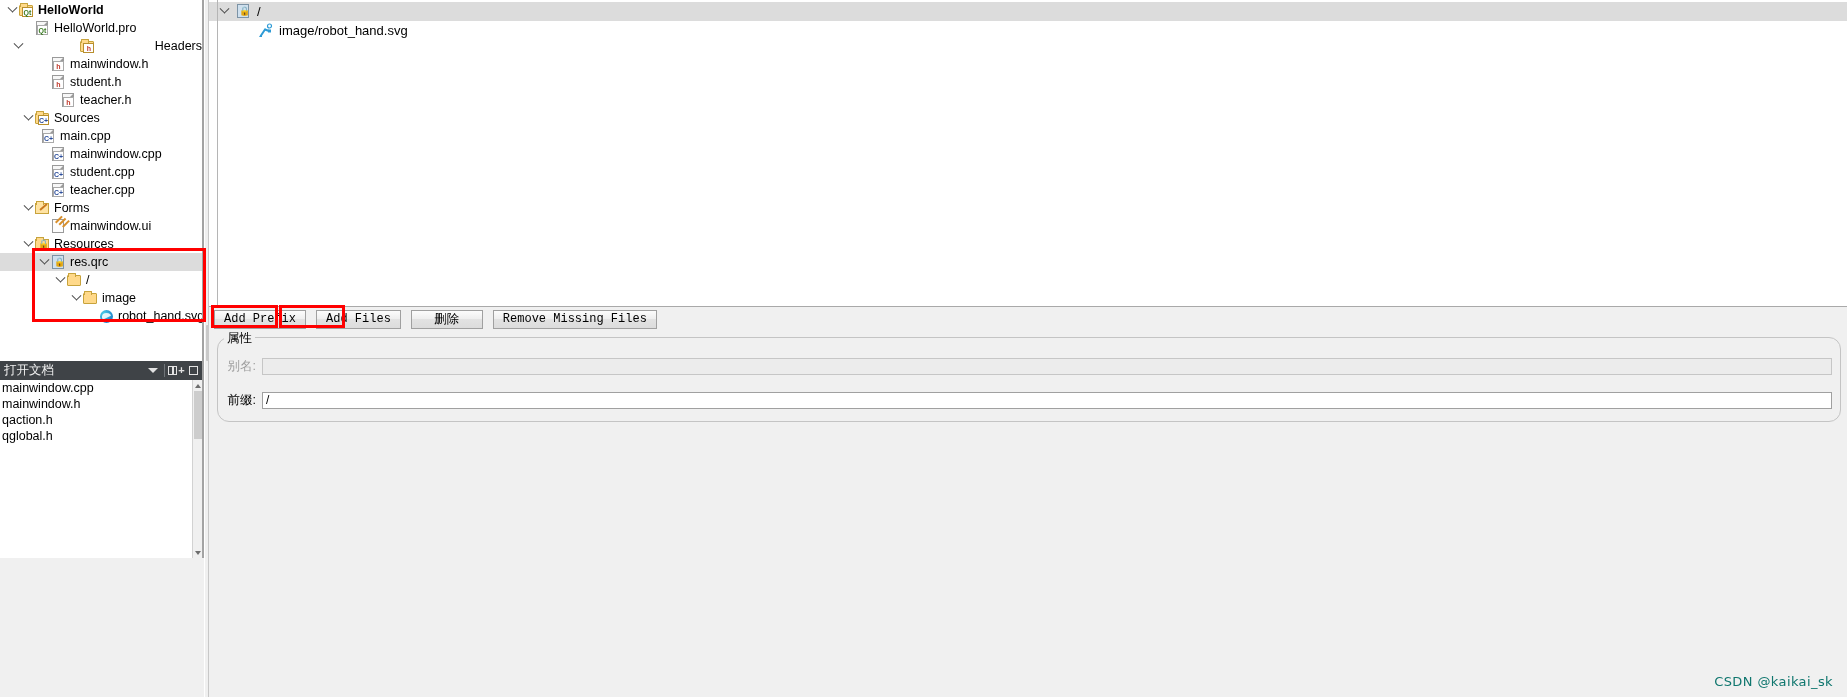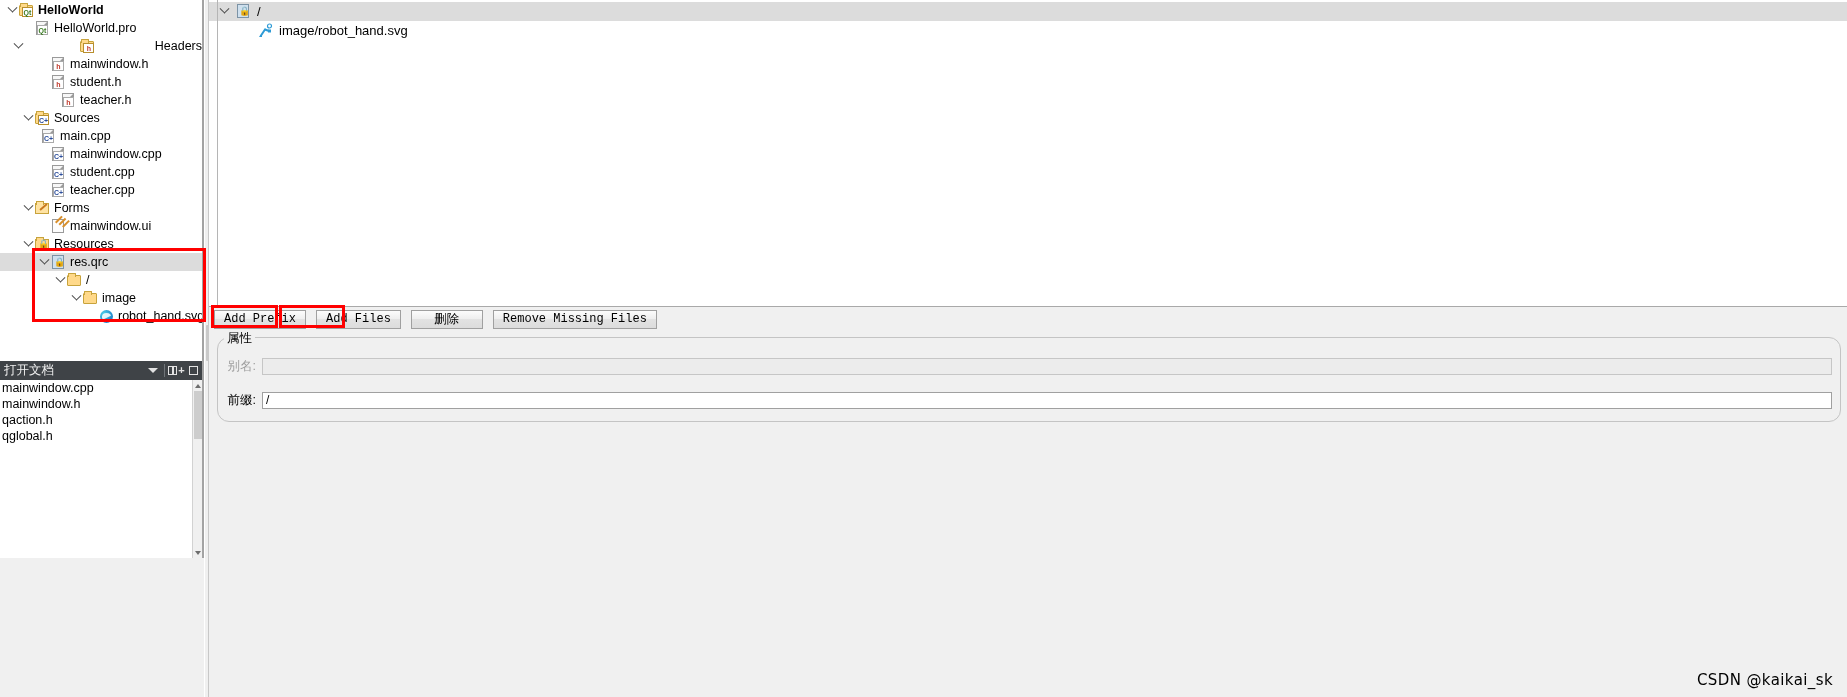--- a/index.html
+++ b/index.html
@@ -331,21 +331,21 @@
     border:1px solid #a0a0a0;
     font-size:12px; line-height:15px;
     padding:0 3px; color:#000;
   }
   .pinput.disabled{ background:#ececec; border:1px solid #c6c6c6; }
   .editor-blank{ flex:1 1 auto; background:#f0f0f0; }
 
   .watermark{
     position:absolute;
     right:14px; bottom:8px;
-    color:#000000; font-size:15px;
+    color:#0f766e; font-size:13px;
     font-family:"DejaVu Sans", sans-serif;
     letter-spacing:.4px;
   }
 </style>
 </head>
 <body>
 
 <div class="app">
 
   <div class="left-pane">

